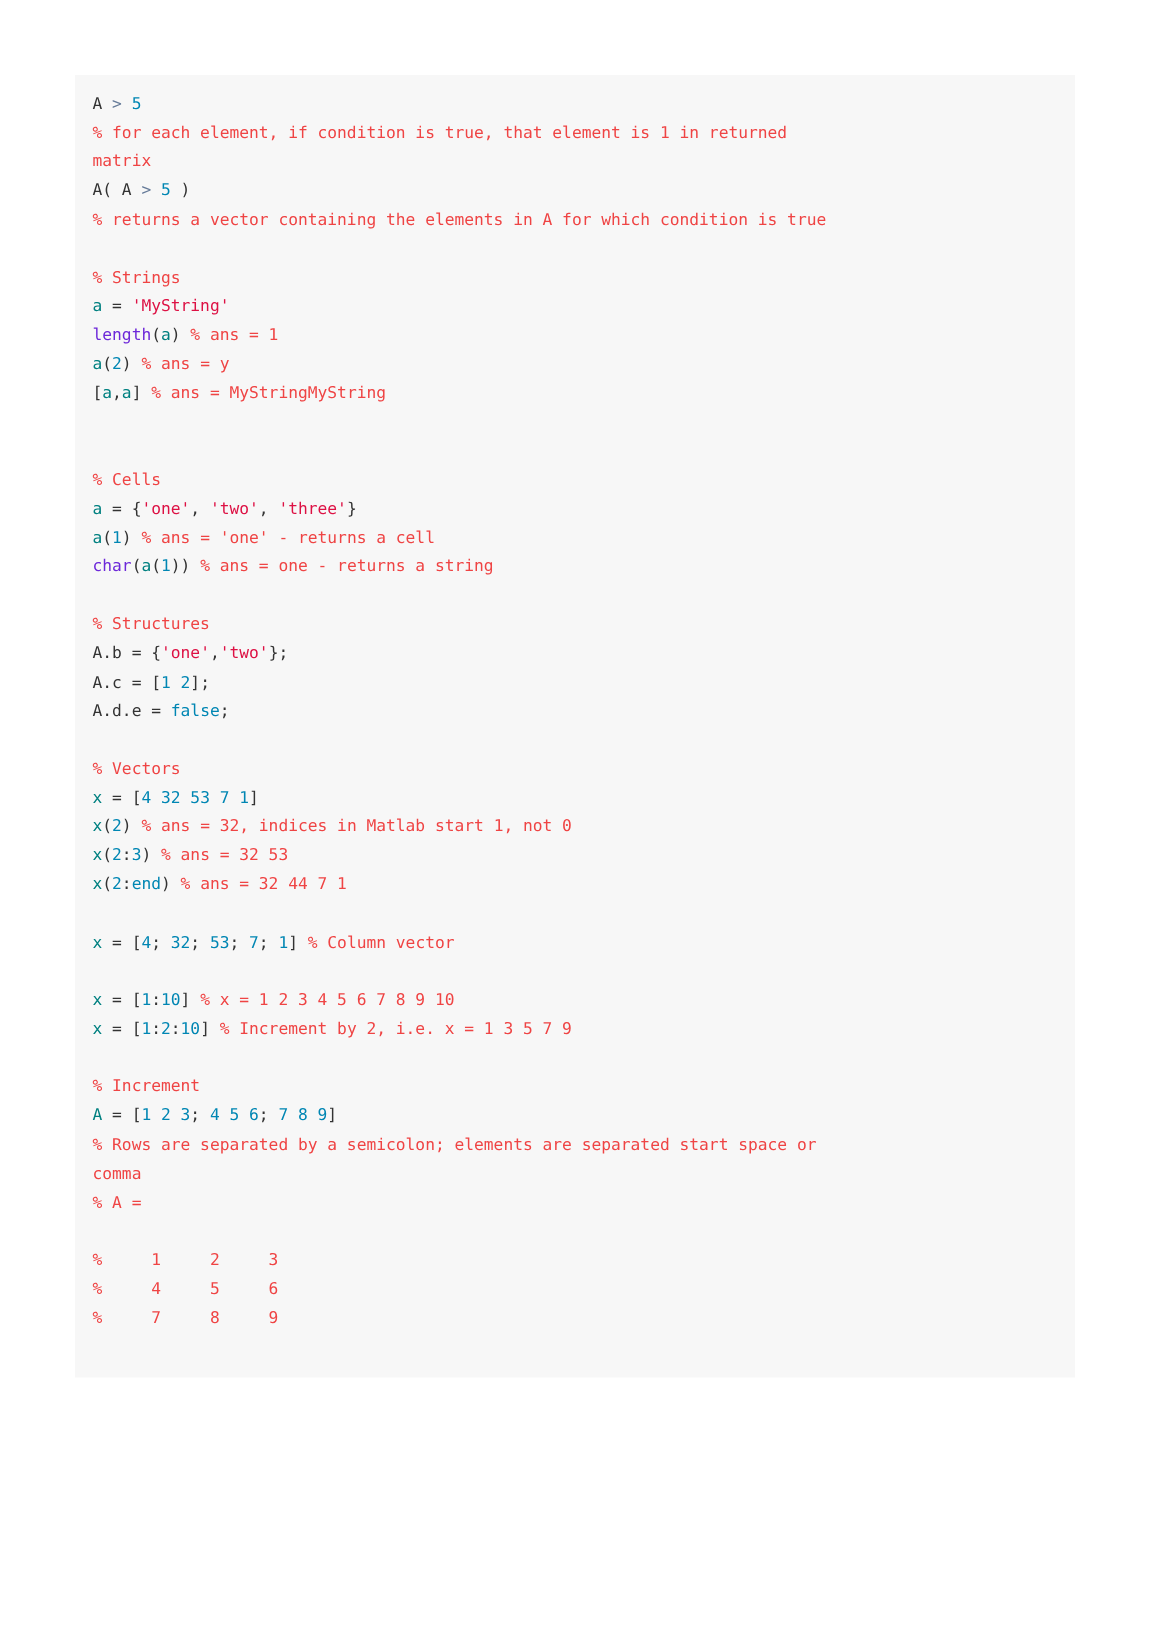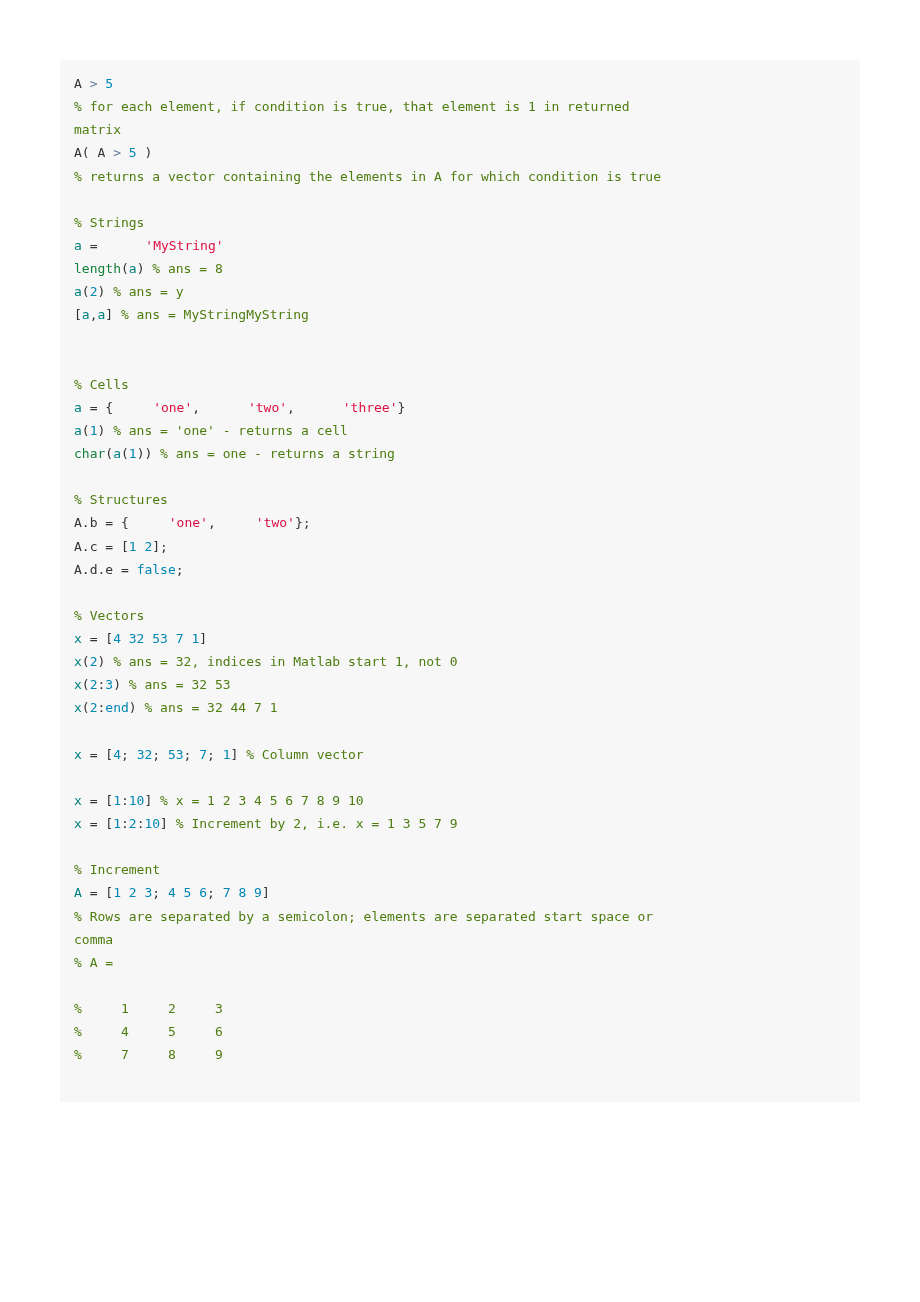--- a/index.html
+++ b/index.html
@@ -14,38 +14,38 @@
     background: #f7f7f7;
     padding: 12px 14px;
     font-size: 13px;
     line-height: 1.78;
     white-space: pre;
     color: #333;
   }
   .t  { color: #333333; }   
   .op { color: #667b99; }   
   .nm { color: #0086b3; }   
-  .cm { color: #4d7c0f; }   
-  .st { color: #dd1144; margin-left: 40px; }   
-  .fn { color: #15803d; }   
+  .cm { color: #ef4444; }   
+  .st { color: #dd1144; }   
+  .fn { color: #6d28d9; }   
   .id { color: #008080; }   
   .kw { color: #0086b3; }   
 </style>
 </head>
 <body>
 
 <pre class="code-block" id="code"><span><span class="t">A </span><span class="op">&gt;</span><span class="t"> </span><span class="nm">5</span></span>
 <span><span class="cm">% for each element, if condition is true, that element is 1 in returned</span></span>
 <span><span class="cm">matrix</span></span>
 <span><span class="t">A( A </span><span class="op">&gt;</span><span class="t"> </span><span class="nm">5</span><span class="t"> )</span></span>
 <span><span class="cm">% returns a vector containing the elements in A for which condition is true</span></span>
 <span></span>
 <span><span class="cm">% Strings</span></span>
 <span><span class="id">a</span><span class="t"> = </span><span class="st">'MyString'</span></span>
-<span><span class="fn">length</span><span class="t">(</span><span class="id">a</span><span class="t">) </span><span class="cm">% ans = 8</span></span>
+<span><span class="fn">length</span><span class="t">(</span><span class="id">a</span><span class="t">) </span><span class="cm">% ans = 1</span></span>
 <span><span class="id">a</span><span class="t">(</span><span class="nm">2</span><span class="t">) </span><span class="cm">% ans = y</span></span>
 <span><span class="t">[</span><span class="id">a</span><span class="t">,</span><span class="id">a</span><span class="t">] </span><span class="cm">% ans = MyStringMyString</span></span>
 <span></span>
 <span></span>
 <span><span class="cm">% Cells</span></span>
 <span><span class="id">a</span><span class="t"> = {</span><span class="st">'one'</span><span class="t">, </span><span class="st">'two'</span><span class="t">, </span><span class="st">'three'</span><span class="t">}</span></span>
 <span><span class="id">a</span><span class="t">(</span><span class="nm">1</span><span class="t">) </span><span class="cm">% ans = 'one' - returns a cell</span></span>
 <span><span class="fn">char</span><span class="t">(</span><span class="id">a</span><span class="t">(</span><span class="nm">1</span><span class="t">)) </span><span class="cm">% ans = one - returns a string</span></span>
 <span></span>
 <span><span class="cm">% Structures</span></span>

